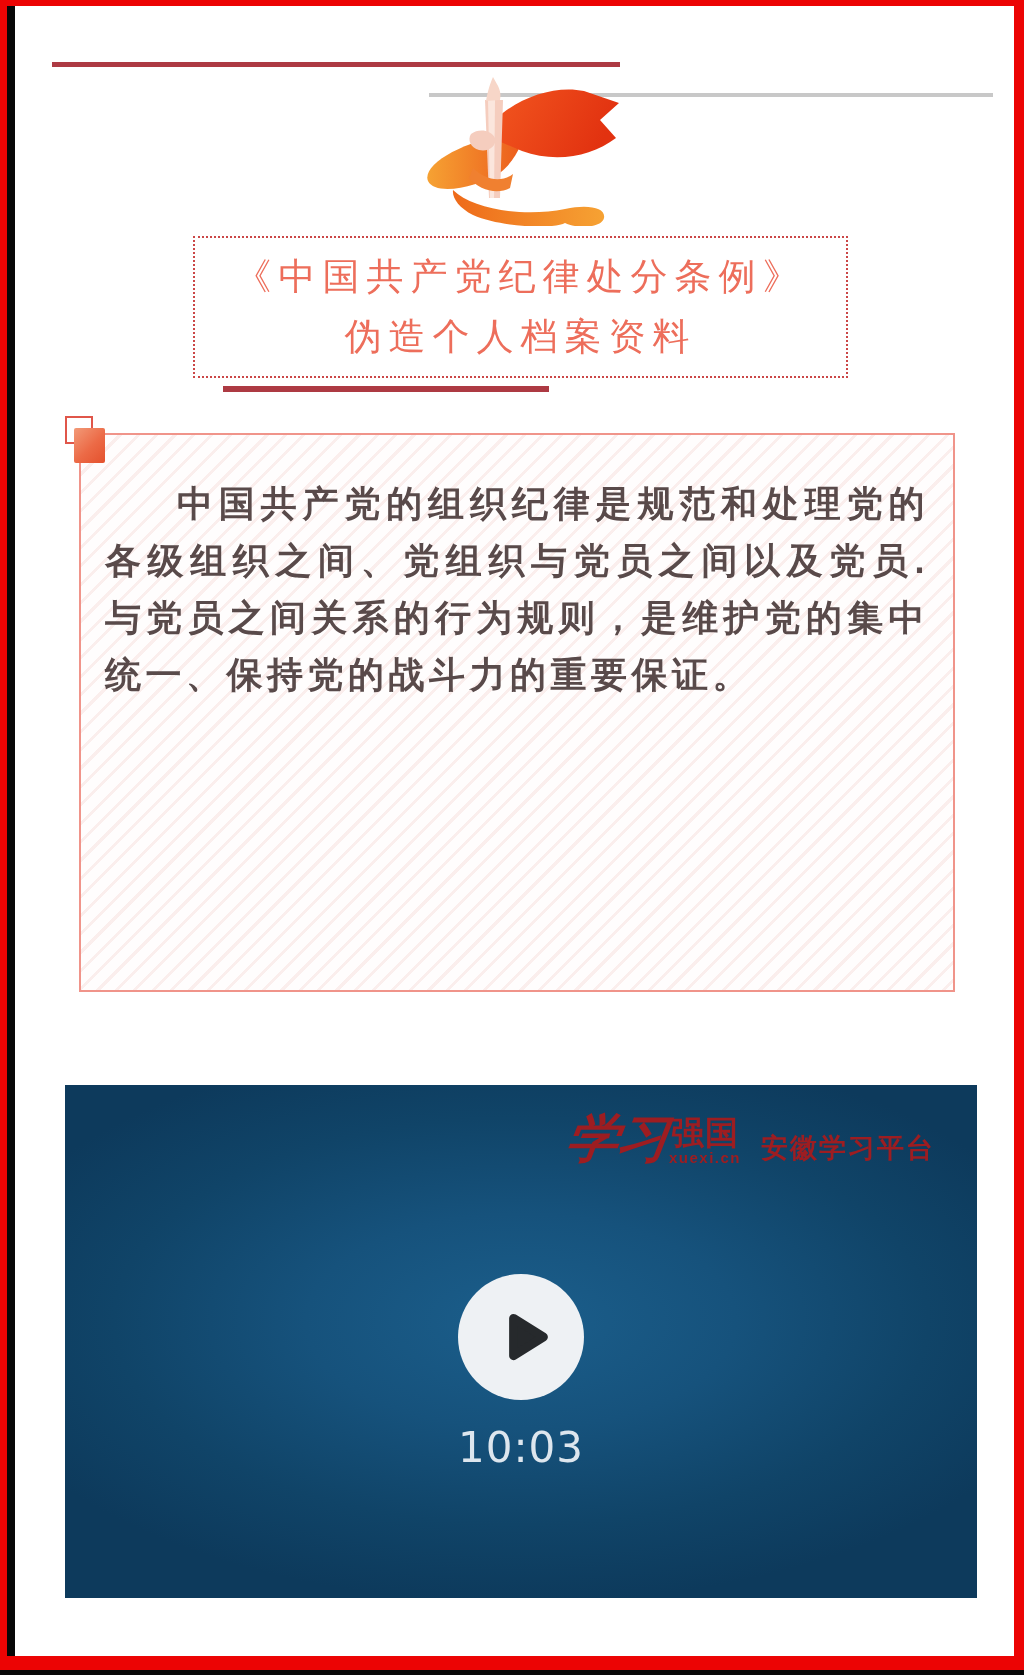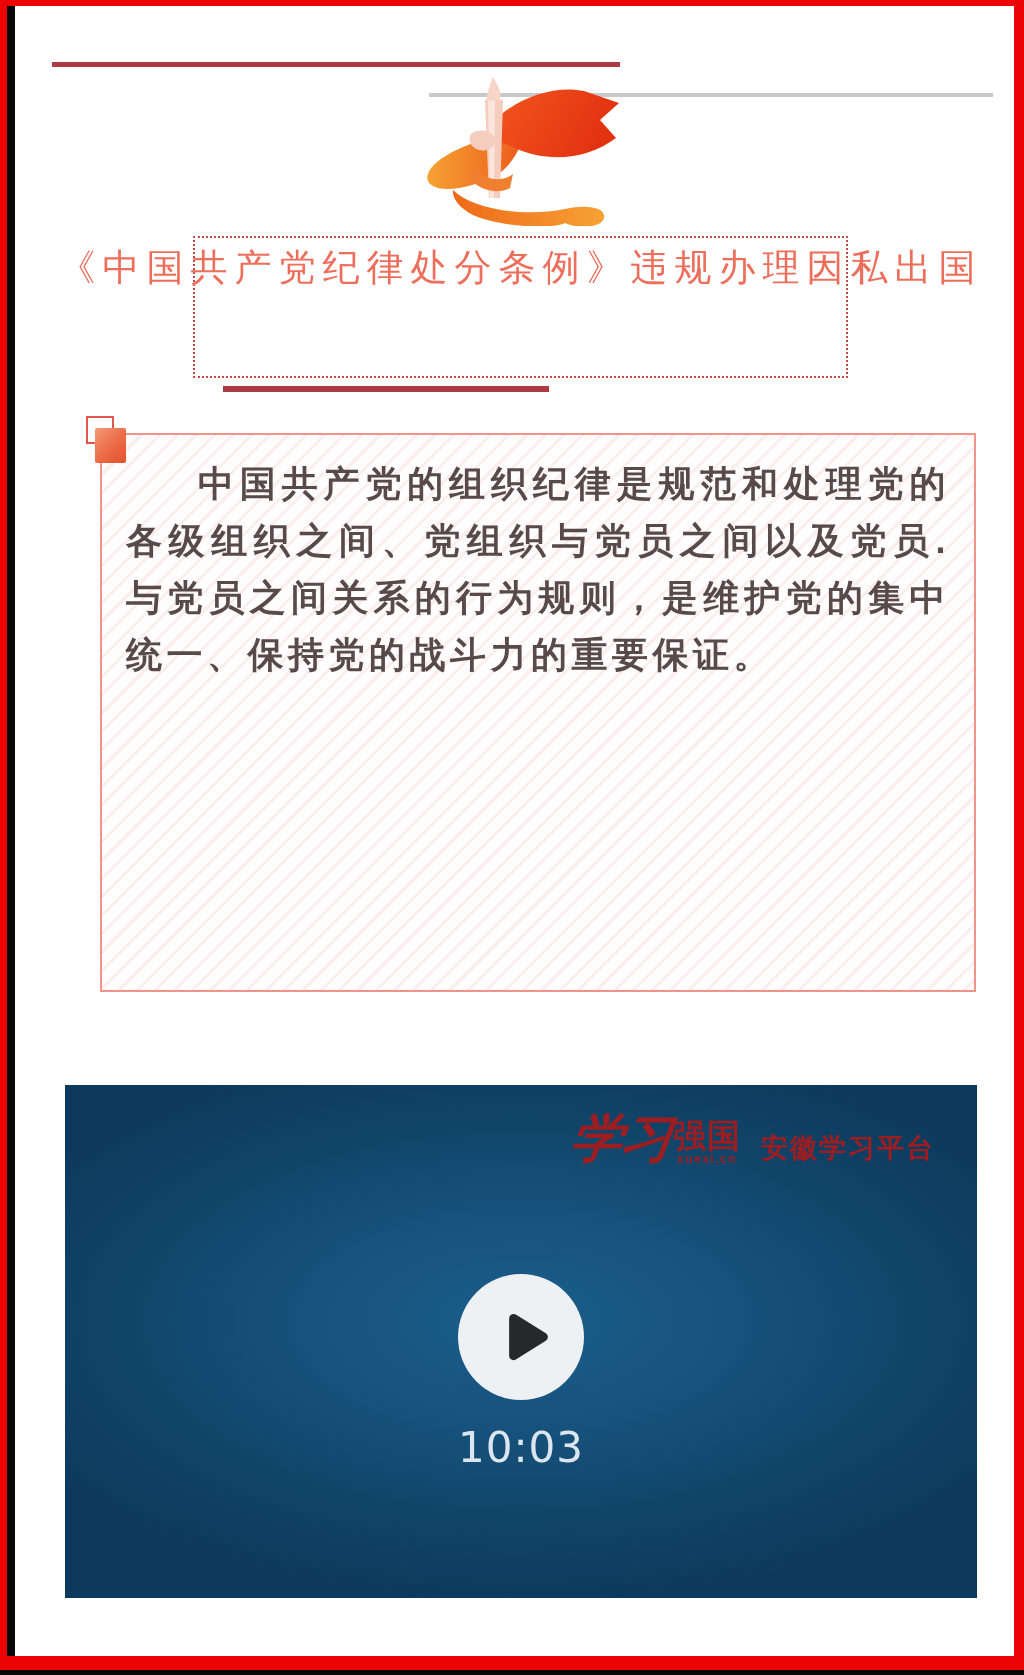--- a/index.html
+++ b/index.html
@@ -31,21 +31,21 @@
   
   .flag-illustration{
     position:absolute;left:405px;top:76px;width:230px;height:150px;
   }
 
   
   .title-box{
     position:absolute;left:193px;top:236px;width:655px;height:142px;
     border:2px dotted #cb4747;
     box-sizing:border-box;
-    display:flex;justify-content:center;
+    display:flex;flex-direction:column;justify-content:center;
     text-align:center;
   }
   .title-line{
     color:#ed6e5b;
     font-size:37px;line-height:60px;letter-spacing:7px;
     font-weight:500;white-space:nowrap;
   }
   .rule-dark-red-mid{
     position:absolute;left:223px;top:386px;width:326px;height:6px;
     background:#ad3a43;
@@ -54,22 +54,21 @@
   
   .article-box{
     position:absolute;left:79px;top:433px;width:876px;height:559px;
     box-sizing:border-box;
     border:2px solid #f0948a;
     background:
       repeating-linear-gradient(135deg,
         rgba(240,200,195,0.28) 0px, rgba(240,200,195,0.28) 3px,
         rgba(255,255,255,0) 3px, rgba(255,255,255,0) 13px),
       #fffdfd;
-    padding:20px 24px 0 24px;
-    margin-left:21px;
+    padding:40px 24px 0 24px;
   }
   .corner-deco{position:absolute;left:-16px;top:-19px;width:52px;height:58px;}
   .corner-deco .outline-square{
     position:absolute;left:0;top:0;width:28px;height:28px;
     border:2px solid #e0564a;background:#ffffff;box-sizing:border-box;
   }
   .corner-deco .fill-square{
     position:absolute;left:9px;top:12px;width:31px;height:35px;
     background:linear-gradient(135deg,#f29a78 0%,#ec6a46 55%,#e4512d 100%);
     border-radius:2px;
@@ -99,21 +98,21 @@
     font-family:"Liberation Serif","DejaVu Serif",serif;
     font-size:52px;font-weight:700;font-style:italic;
     transform:skewX(-8deg);
     line-height:1;letter-spacing:-2px;
   }
   .logo-block-wrap{display:flex;flex-direction:column;align-items:center;margin-left:2px;}
   .xuexi-logo .logo-block{
     font-size:33px;font-weight:900;line-height:1;letter-spacing:1px;
   }
   .xuexi-logo .logo-domain{
-    font-size:12px;font-weight:700;letter-spacing:1.5px;line-height:1;margin-top:1px;
+    font-size:15px;font-weight:700;letter-spacing:1.5px;line-height:1;margin-top:1px;
   }
   .xuexi-logo .logo-platform{
     font-size:27px;font-weight:700;letter-spacing:2px;
     margin-left:20px;margin-bottom:3px;line-height:1;
   }
   .play-button{
     position:absolute;left:50%;top:189px;transform:translateX(-50%);
     width:126px;height:126px;border-radius:50%;
     background:#eef1f4;
     display:flex;align-items:center;justify-content:center;
@@ -168,21 +167,21 @@
     <path d="M88,1 C93,10 97,15 95,24 L81,25 C83,14 85,8 88,1 Z" fill="#f7d6c8"></path>
 
     <path d="M66,58 C74,52 86,54 90,62 C92,70 84,76 74,74 C66,72 62,64 66,58 Z" fill="#f5cdbe"></path>
 
     <path d="M68,92 C80,104 96,107 108,98 L105,112 C92,119 74,114 64,102 Z" fill="#f08030"></path>
   </svg>
 </div>
 
 <div class="title-box">
   <div class="title-line">《中国共产党纪律处分条例》</div>
-  <div class="title-line">违规办理因私出国</div>
+  <div class="title-line">伪造个人档案资料</div>
 </div>
 <div class="rule-dark-red-mid"></div>
 
 <div class="article-box">
   <div class="corner-deco">
     <span class="outline-square"></span>
     <span class="fill-square"></span>
   </div>
   <p>中国共产党的组织纪律是规范和处理党的各级组织之间、党组织与党员之间以及党员.与党员之间关系的行为规则，是维护党的集中统一、保持党的战斗力的重要保证。</p>
 </div>

